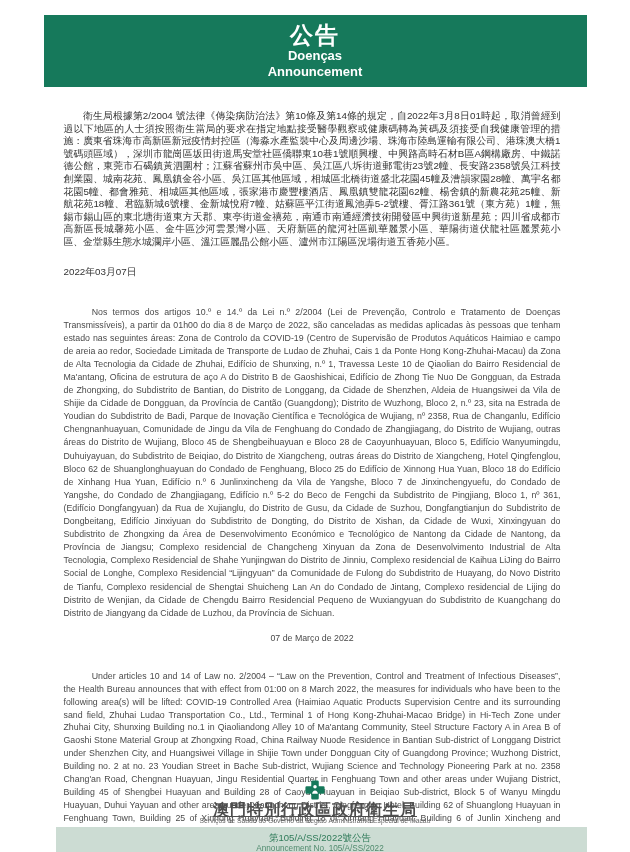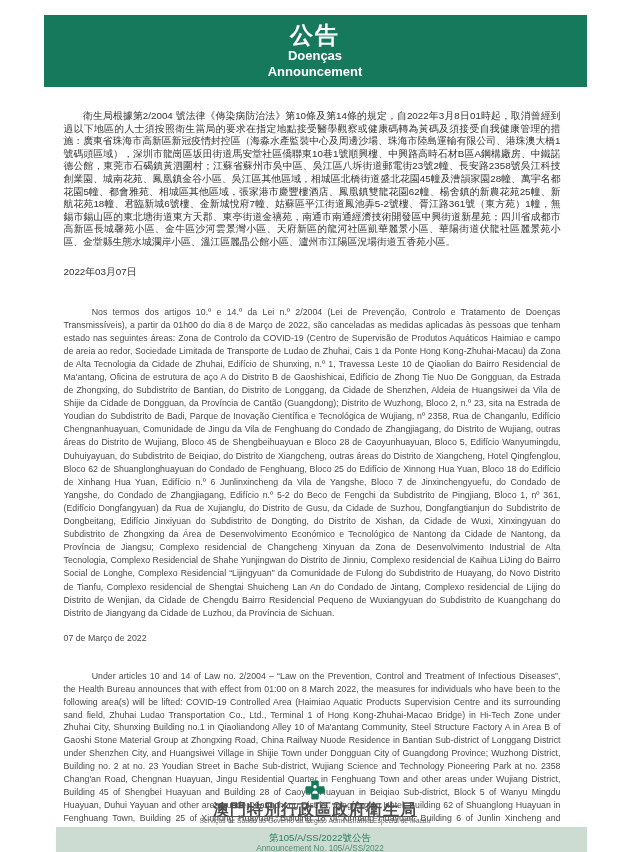--- a/index.html
+++ b/index.html
@@ -54,20 +54,21 @@
     font-size: 8.8px;
     line-height: 13.1px;
     text-align: justify;
     text-indent: 3.2em;
     color: #4a4a4a;
   }
   .date-pt {
     margin-top: 13px;
     font-size: 8.8px;
     color: #4a4a4a;
+    text-align: center;
   }
   .para-en {
     margin-top: 27px;
     font-size: 8.8px;
     line-height: 12.9px;
     text-align: justify;
     text-indent: 3.2em;
     color: #4a4a4a;
   }
   .date-en {

